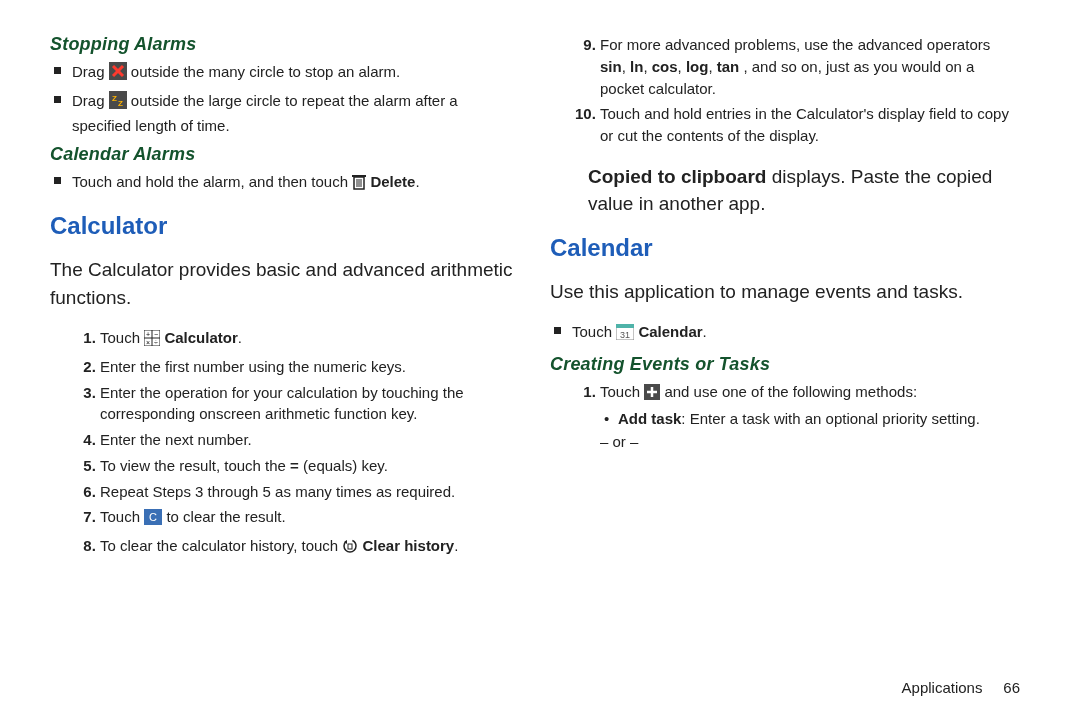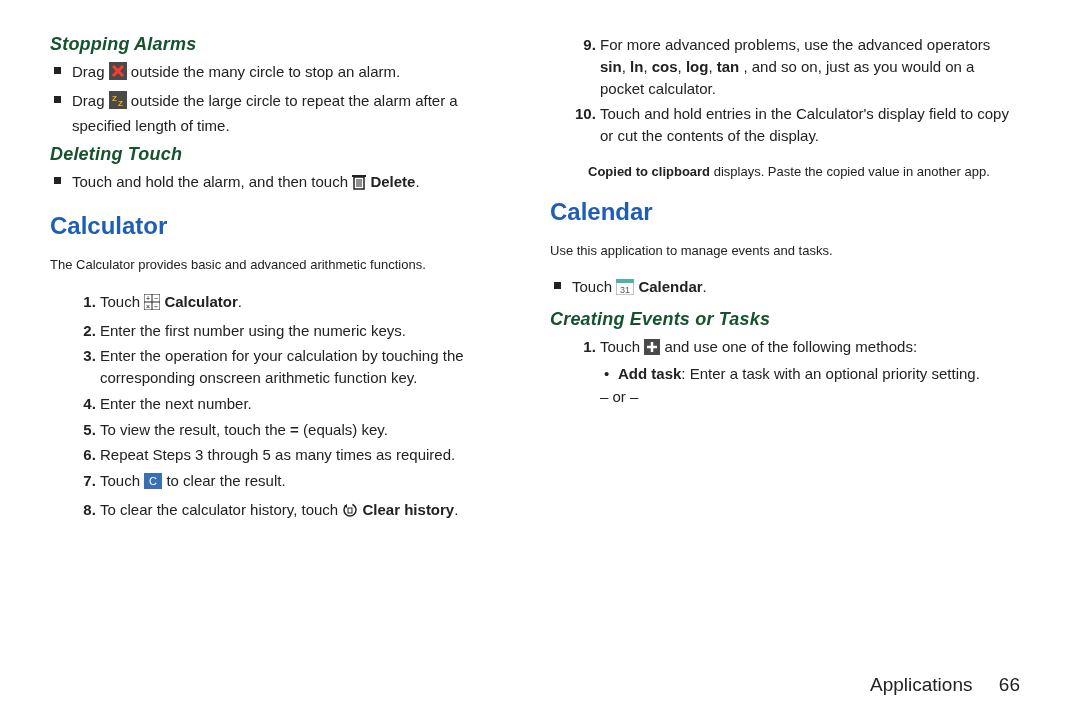--- a/index.html
+++ b/index.html
@@ -64,35 +64,35 @@
   }
   ol.steps > li {
     margin: 4px 12px;
     line-height: 1.45;
     font-size: 15px;
   }
   ol.steps > li::marker {
     font-weight: bold;
   }
   .para {
-    font-size: 13px;
+    font-size: 19px;
     line-height: 1.45;
     margin: 16px 0;
   }
   .indent { margin-left: 38px; }
   .bold { font-weight: bold; }
   .icon {
     display: inline-block;
     vertical-align: -3px;
   }
   .footer {
     position: absolute;
     bottom: 24px;
     right: 60px;
-    font-size: 19px;
+    font-size: 15px;
   }
   .sub {
     list-style: none;
     padding-left: 4px;
     margin: 2px 0;
   }
   .sub > li {
     position: relative;
     padding-left: 14px;
     margin: 2px 0;
@@ -131,21 +131,21 @@
           <svg width="18" height="18">
               <rect x="0" y="0" width="18" height="18" fill="#4a4a4a"></rect>
               <text x="3" y="10" font-size="8" font-weight="bold" fill="#ffb300">Z</text>
               <text x="9" y="15" font-size="8" font-weight="bold" fill="#ffb300">Z</text>
             </svg>
         </span>
         <span> outside the large circle to repeat the alarm after a specified length of time.</span>
       </li>
     </ul>
 
-    <div class="h2">Deleting Touch</div>
+    <div class="h2">Calendar Alarms</div>
     <ul class="bullet">
       <li>
         <span>Touch and hold the alarm, and then touch </span>
         <span class="icon">
           <svg width="14" height="16">
               <rect x="2" y="3" width="10" height="12" fill="none" stroke="#222" stroke-width="1.5"></rect>
               <rect x="0" y="1" width="14" height="2" fill="#222"></rect>
               <line x1="5" y1="5" x2="5" y2="13" stroke="#222"></line>
               <line x1="7" y1="5" x2="7" y2="13" stroke="#222"></line>
               <line x1="9" y1="5" x2="9" y2="13" stroke="#222"></line>

